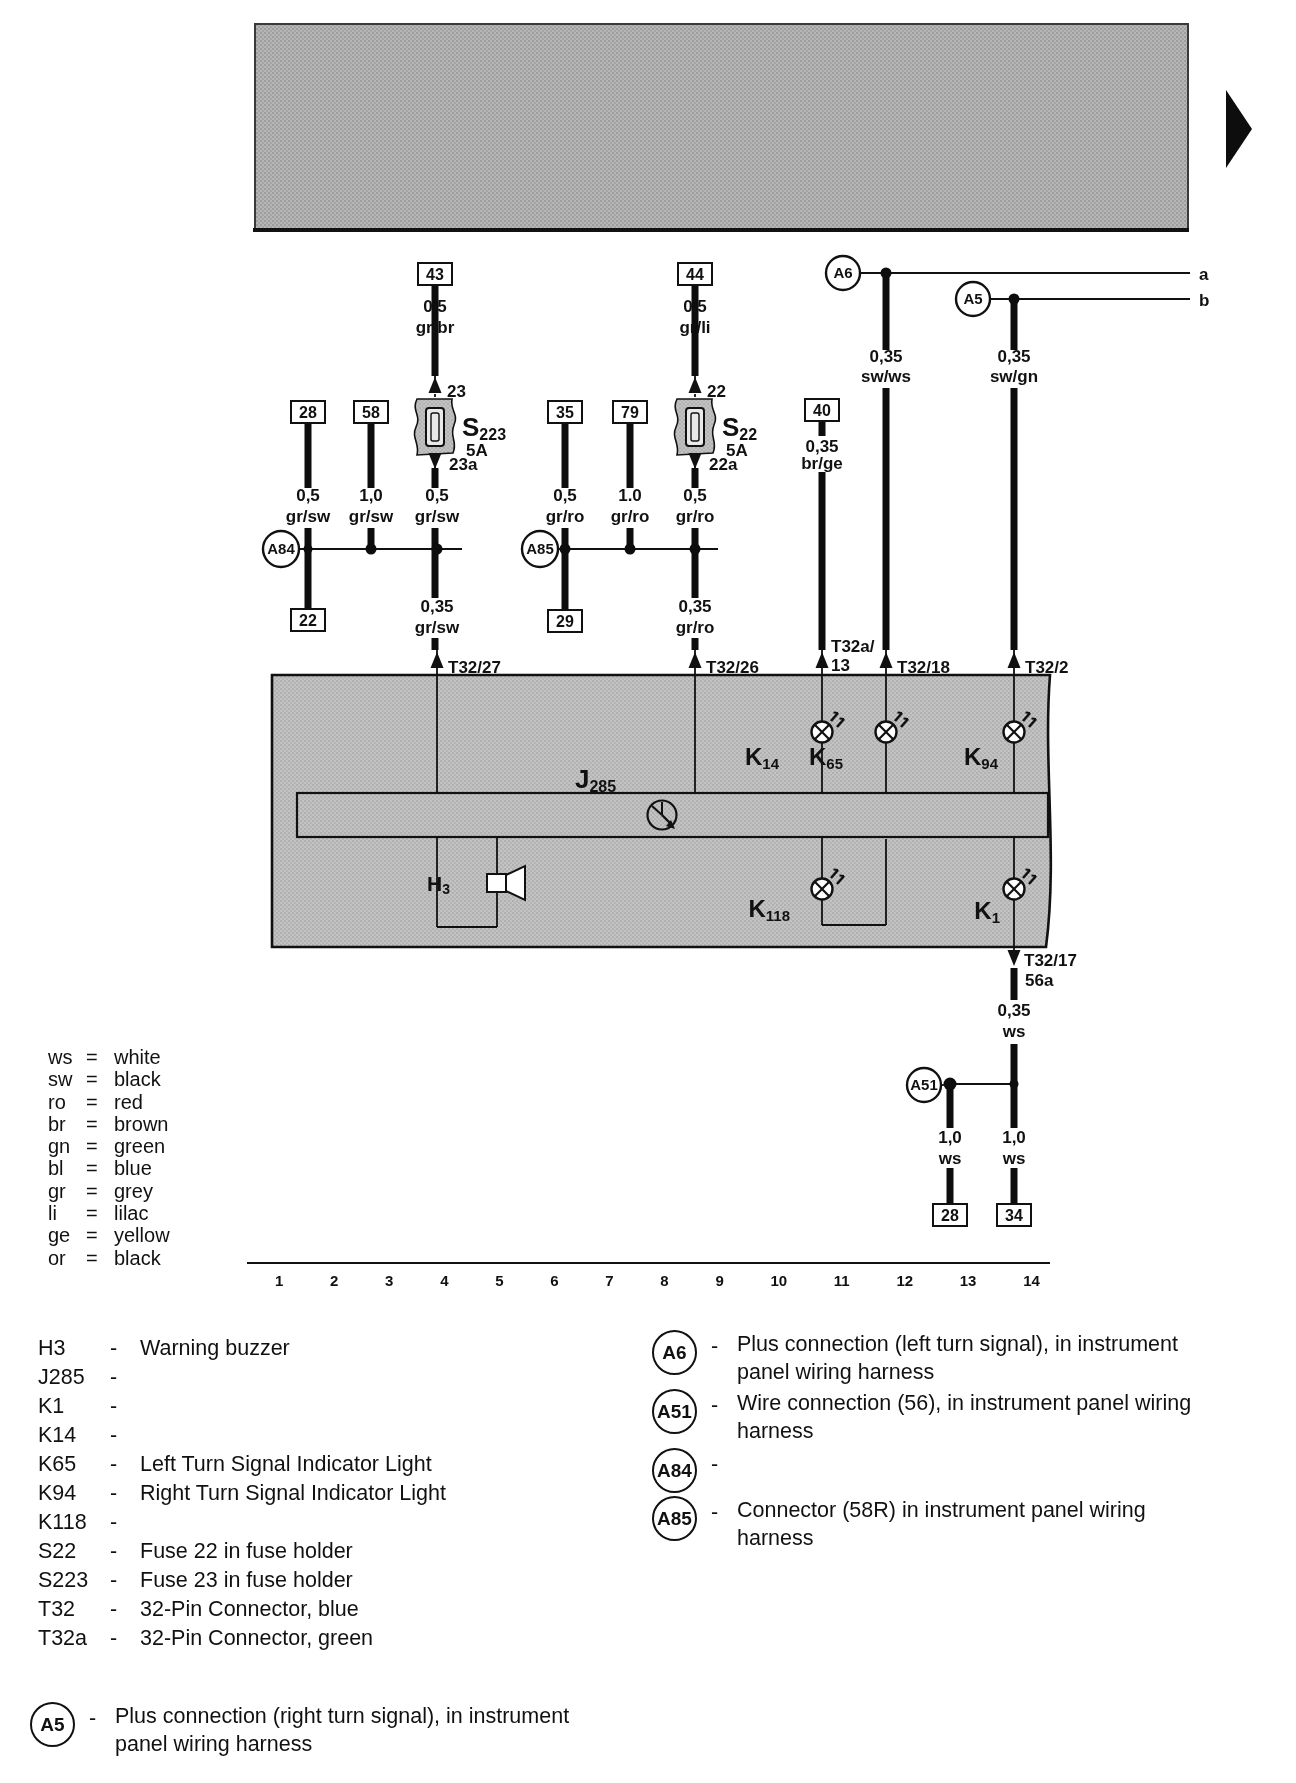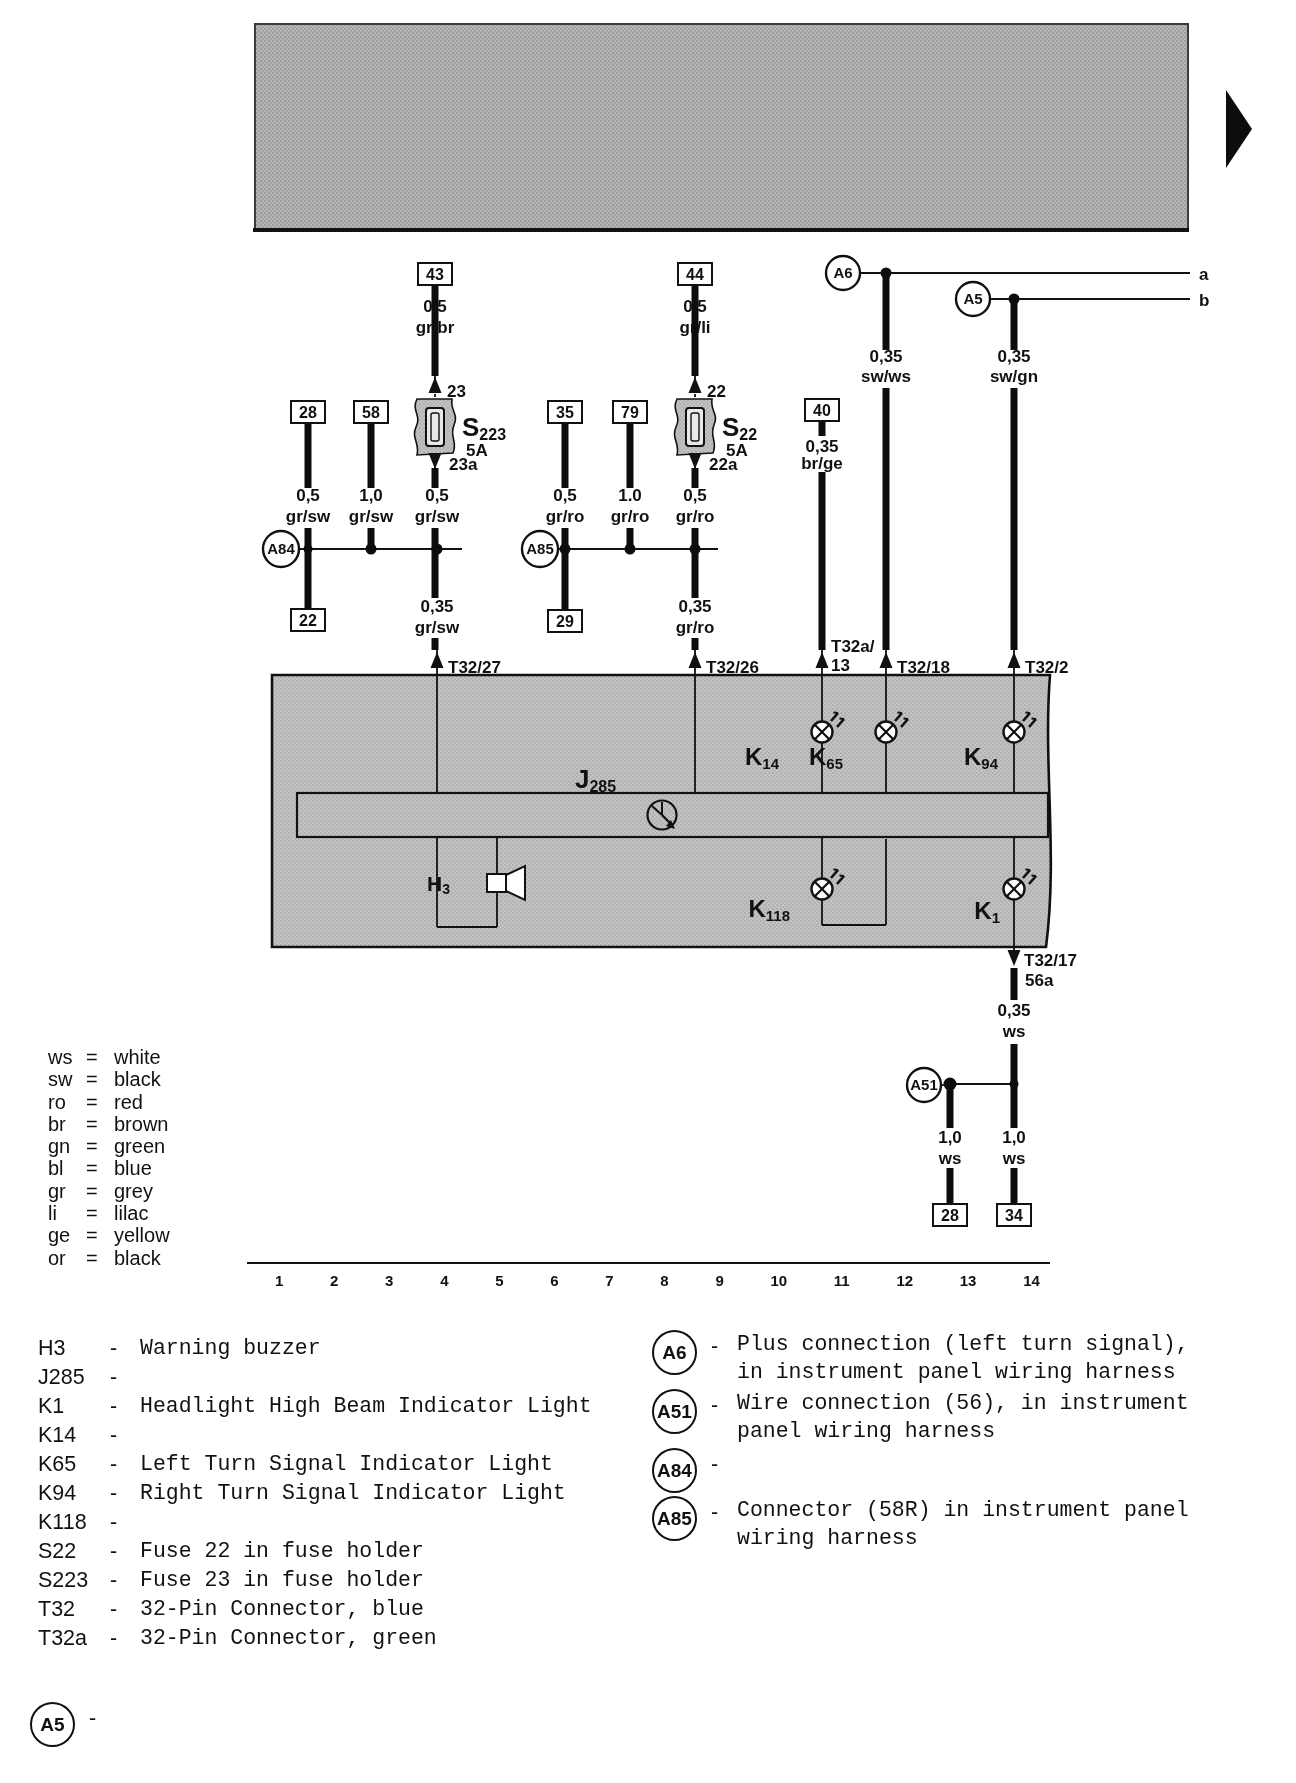--- a/index.html
+++ b/index.html
@@ -15,21 +15,21 @@
   .colorlegend .row{display:flex;}
   .colorlegend .abbr{width:38px;}
   .colorlegend .eq{width:28px;}
   .scale{left:247px;top:1262px;width:803px;border-top:2.5px solid #111;
          display:flex;justify-content:space-between;padding:8px 10px 0 28px;box-sizing:border-box;
          font-size:15px;font-weight:bold;}
   .legend{font-size:21.5px;line-height:28px;}
   .legend .lrow{display:flex;align-items:flex-start;margin-bottom:1px;}
   .legend .code{width:72px;flex:none;}
   .legend .dash{width:30px;flex:none;text-align:left;}
-  .legend .desc{flex:none;font-family:Liberation Mono, monospace;}
+  .legend .desc{flex:none;}
   .legend-left{left:38px;top:1334px;}
   .legend-left .desc{width:480px;}
   .legend-right{left:652px;top:1330px;}
   .legend-right .lrow{margin-bottom:3px;}
   .legend-right .desc{width:478px;}
   .lcircle{flex:none;width:45px;height:45px;border:2.5px solid #111;border-radius:50%;
            display:flex;align-items:center;justify-content:center;font-size:19px;font-weight:bold;
            margin-right:14px;background:#fff;box-sizing:border-box;}
   .legend-right .dash{width:26px;padding-top:2px;}
   .legend-a5{left:30px;top:1702px;}
@@ -451,21 +451,20 @@
     </div>
 
     <div class="lrow">
       <span class="code">J285</span>
       <span class="dash">-</span>
     </div>
 
     <div class="lrow">
       <span class="code">K1</span>
       <span class="dash">-</span>
-      <span class="desc">Headlight High Beam Indicator Light</span>
     </div>
 
     <div class="lrow">
       <span class="code">K14</span>
       <span class="dash">-</span>
     </div>
 
     <div class="lrow">
       <span class="code">K65</span>
       <span class="dash">-</span>
@@ -531,16 +530,17 @@
       <span class="lcircle">A85</span>
       <span class="dash">-</span>
       <span class="desc">Connector (58R) in instrument panel wiring harness</span>
     </div>
   </div>
 
 <div class="abs legend legend-a5">
   <div class="lrow">
     <span class="lcircle">A5</span>
     <span class="dash">-</span>
+    <span class="desc">Plus connection (right turn signal), in instrument panel wiring harness</span>
   </div>
 </div>
 
 </div>
 
 </body></html>

